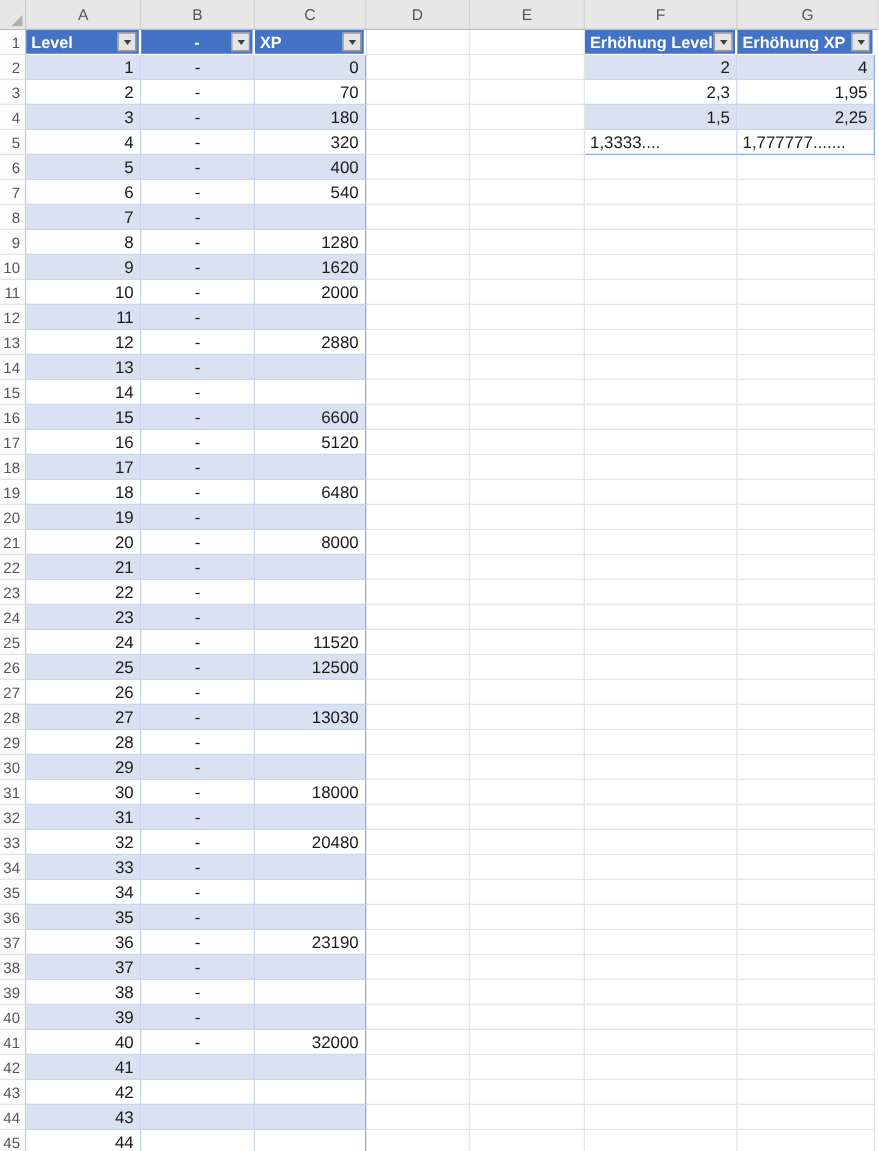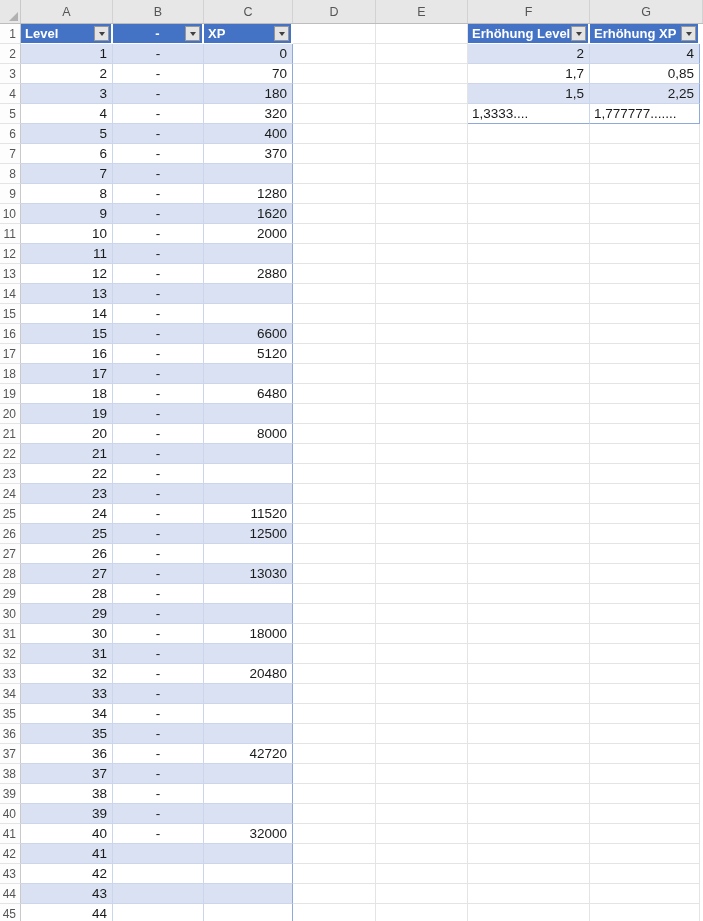--- a/index.html
+++ b/index.html
@@ -112,22 +112,22 @@
         <div class="c tbl r band" style="width: 122px;">2</div>
         <div class="c tbl r bR band" style="width: 110px;">4</div>
       </div>
       <div class="row">
         <div class="rh">3</div>
         <div class="c tbl r" style="width: 92px;">2</div>
         <div class="c tbl ctr" style="width: 91px;">-</div>
         <div class="c tbl r bR" style="width: 89px;">70</div>
         <div class="c" style="width: 83px;"></div>
         <div class="c" style="width: 92px;"></div>
-        <div class="c tbl r" style="width: 122px;">1,7</div>
-        <div class="c tbl r bR" style="width: 110px;">0,85</div>
+        <div class="c tbl r" style="width: 122px;">2,3</div>
+        <div class="c tbl r bR" style="width: 110px;">1,95</div>
       </div>
       <div class="row">
         <div class="rh">4</div>
         <div class="c tbl r band" style="width: 92px;">3</div>
         <div class="c tbl ctr band" style="width: 91px;">-</div>
         <div class="c tbl r bR band" style="width: 89px;">180</div>
         <div class="c" style="width: 83px;"></div>
         <div class="c" style="width: 92px;"></div>
         <div class="c tbl r band" style="width: 122px;">1,5</div>
         <div class="c tbl r bR band" style="width: 110px;">2,25</div>
@@ -149,21 +149,21 @@
         <div class="c tbl r bR band" style="width: 89px;">400</div>
         <div class="c" style="width: 83px;"></div>
         <div class="c" style="width: 92px;"></div>
         <div class="c" style="width: 122px;"></div>
         <div class="c" style="width: 110px;"></div>
       </div>
       <div class="row">
         <div class="rh">7</div>
         <div class="c tbl r" style="width: 92px;">6</div>
         <div class="c tbl ctr" style="width: 91px;">-</div>
-        <div class="c tbl r bR" style="width: 89px;">370</div>
+        <div class="c tbl r bR" style="width: 89px;">540</div>
         <div class="c" style="width: 83px;"></div>
         <div class="c" style="width: 92px;"></div>
         <div class="c" style="width: 122px;"></div>
         <div class="c" style="width: 110px;"></div>
       </div>
       <div class="row">
         <div class="rh">8</div>
         <div class="c tbl r band" style="width: 92px;">7</div>
         <div class="c tbl ctr band" style="width: 91px;">-</div>
         <div class="c tbl r bR band" style="width: 89px;"></div>
@@ -449,21 +449,21 @@
         <div class="c tbl r bR band" style="width: 89px;"></div>
         <div class="c" style="width: 83px;"></div>
         <div class="c" style="width: 92px;"></div>
         <div class="c" style="width: 122px;"></div>
         <div class="c" style="width: 110px;"></div>
       </div>
       <div class="row">
         <div class="rh">37</div>
         <div class="c tbl r" style="width: 92px;">36</div>
         <div class="c tbl ctr" style="width: 91px;">-</div>
-        <div class="c tbl r bR" style="width: 89px;">42720</div>
+        <div class="c tbl r bR" style="width: 89px;">23190</div>
         <div class="c" style="width: 83px;"></div>
         <div class="c" style="width: 92px;"></div>
         <div class="c" style="width: 122px;"></div>
         <div class="c" style="width: 110px;"></div>
       </div>
       <div class="row">
         <div class="rh">38</div>
         <div class="c tbl r band" style="width: 92px;">37</div>
         <div class="c tbl ctr band" style="width: 91px;">-</div>
         <div class="c tbl r bR band" style="width: 89px;"></div>

